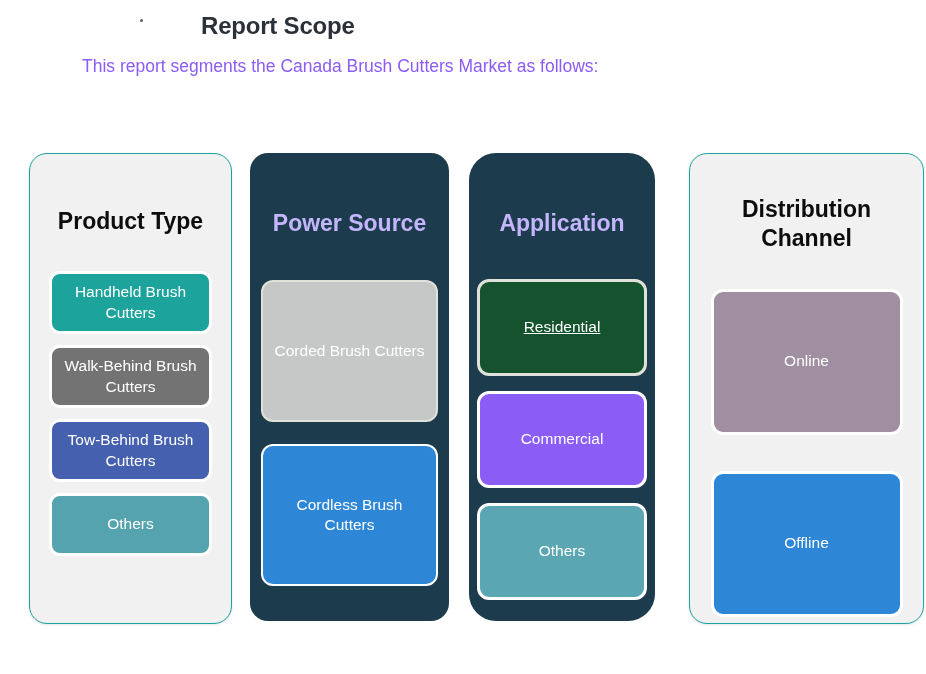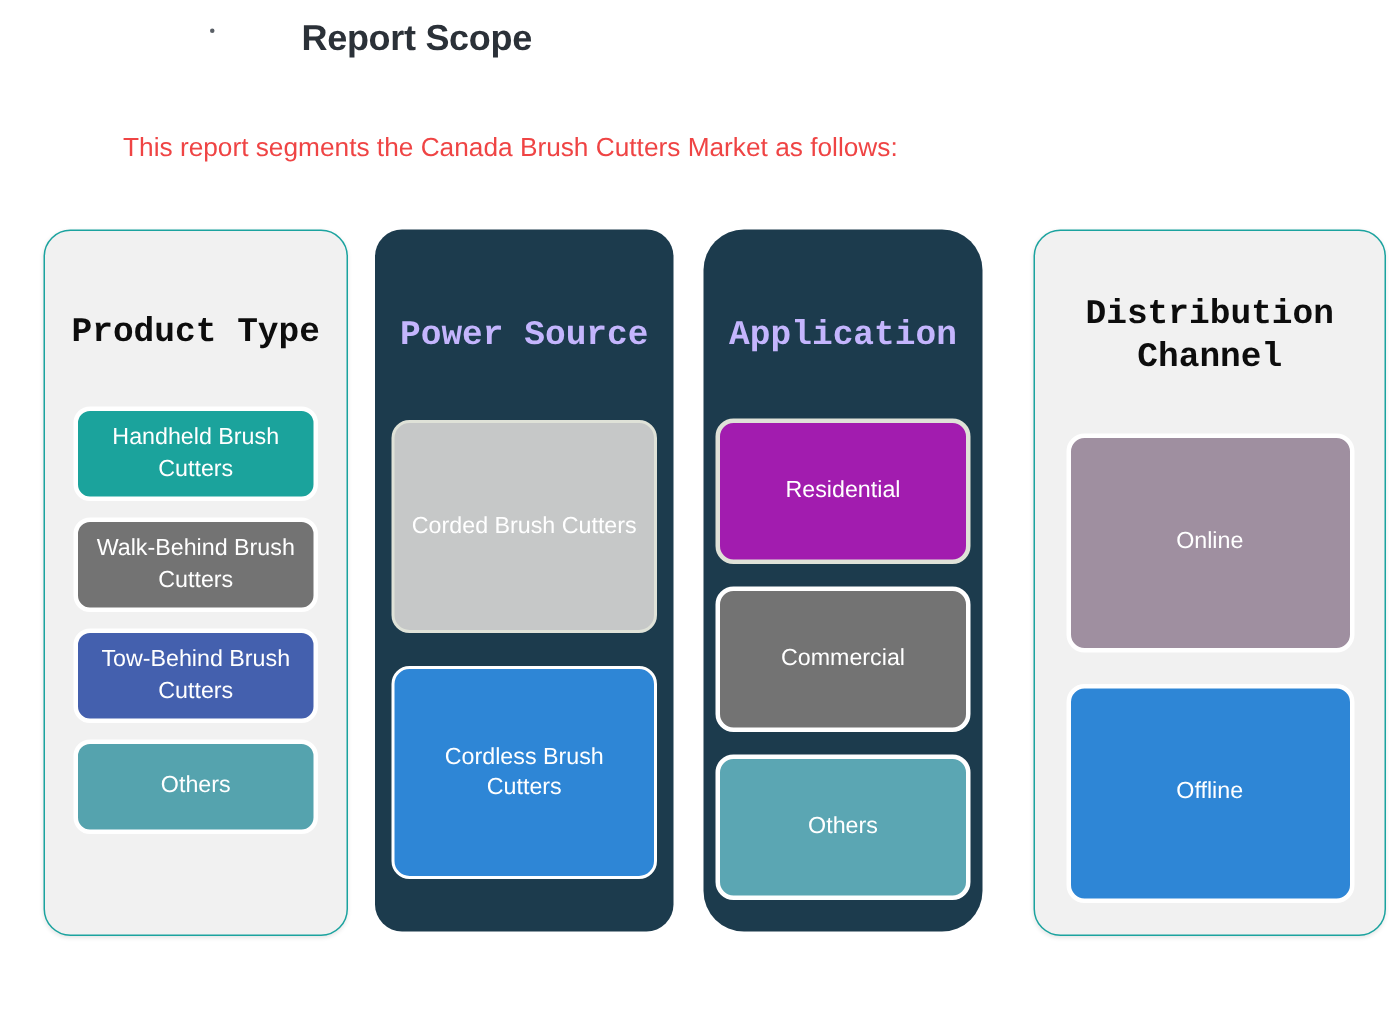--- a/index.html
+++ b/index.html
@@ -31,23 +31,23 @@
     left: 140px;
     top: 19px;
     width: 3px;
     height: 3px;
     background: #5a5f66;
     border-radius: 50%;
   }
   #subtitle {
     position: absolute;
     left: 82px;
-    top: 88px;
+    top: 56px;
     font-size: 17.5px;
-    color: #ef4444;
+    color: #8b5cf6;
     white-space: nowrap;
   }
 
   
   #columns {
     position: absolute;
     left: 0;
     top: 153px;
     width: 926px;
     height: 475px;
@@ -75,21 +75,20 @@
   .col-2 { left: 469px; width: 186px; height: 468px; border-radius: 27px; }
   .col-3 { left: 689px; width: 235px; height: 471px; }
 
   .col-header {
     font-size: 23px;
     font-weight: bold;
     text-align: center;
     line-height: 1.28;
     width: 100%;
     white-space: pre-line;
-    font-family: Liberation Mono, monospace;
   }
   .column.light .col-header { color: #0d0d0d; }
   .column.dark  .col-header { color: #c4b5fd; }
 
   .chips {
     width: 100%;
     display: flex;
     flex-direction: column;
     align-items: center;
   }
@@ -118,21 +117,21 @@
   .col-1 .chips { margin-top: 42px; gap: 22px; }
   .col-1 .chip { width: 177px; height: 142px; border: 2.5px solid #ffffff; border-radius: 12px; }
 
   
   .col-2 .col-header { margin-top: 56px; }
   .col-2 .chips { margin-top: 41px; gap: 15px; }
   .col-2 .chip { width: 170px; height: 97px; border: 3px solid #ffffff; border-radius: 12px; }
 
   
   .col-3 .col-header { margin-top: 41px; }
-  .col-3 .chips { margin-top: 35px; gap: 21px; }
+  .col-3 .chips { margin-top: 35px; gap: 36px; }
   .col-3 .chip { width: 192px; height: 146px; border: 3.5px solid #ffffff; border-radius: 12px; }
 </style>
 </head>
 <body>
 
 <div id="title-dot"></div>
 
 <div id="page-title">Report Scope</div>
 
 <div id="subtitle">This report segments the Canada Brush Cutters Market as follows:</div>
@@ -150,22 +149,22 @@
     <div class="column col-1 dark">
       <div class="col-header">Power Source</div>
       <div class="chips">
         <div class="chip" style="background: rgb(198, 200, 200); border-color: rgb(223, 226, 216);">Corded Brush Cutters</div>
         <div class="chip" style="background: rgb(46, 134, 214); border-color: rgb(255, 255, 255);">Cordless Brush Cutters</div>
       </div>
     </div>
     <div class="column col-2 dark">
       <div class="col-header">Application</div>
       <div class="chips">
-        <div class="chip" style="background: #a21caf; border-color: rgb(223, 226, 216);">Residential</div>
-        <div class="chip" style="background: #737373; border-color: rgb(255, 255, 255);">Commercial</div>
+        <div class="chip" style="background: #14532d; border-color: rgb(223, 226, 216); text-decoration: underline;">Residential</div>
+        <div class="chip" style="background: #8b5cf6; border-color: rgb(255, 255, 255);">Commercial</div>
         <div class="chip" style="background: rgb(91, 166, 179); border-color: rgb(255, 255, 255);">Others</div>
       </div>
     </div>
     <div class="column col-3 light">
       <div class="col-header">Distribution
 Channel</div>
       <div class="chips">
         <div class="chip" style="background: rgb(159, 143, 160); border-color: rgb(255, 255, 255);">Online</div>
         <div class="chip" style="background: rgb(46, 134, 214); border-color: rgb(255, 255, 255);">Offline</div>
       </div>

